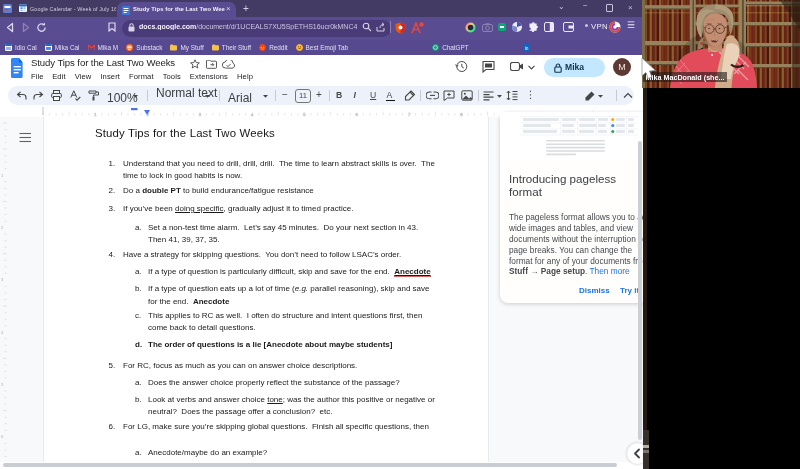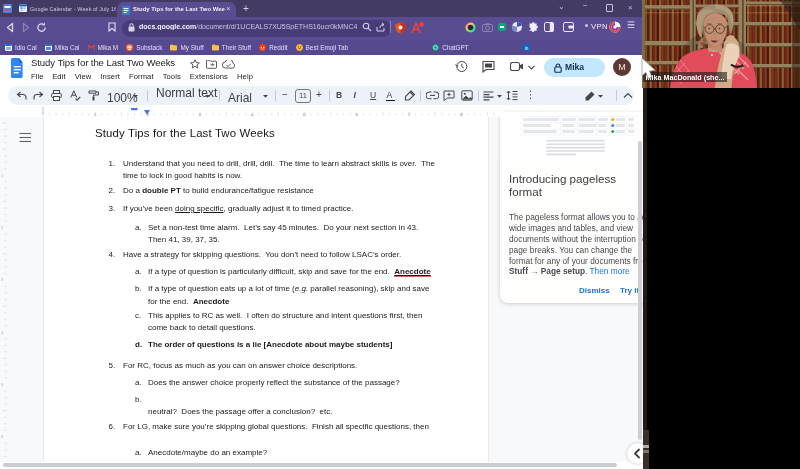--- a/index.html
+++ b/index.html
@@ -480,20 +480,21 @@
     <div class="num" style="left:135px;top:194.2px">c.</div>
     <div class="dl" style="left:148px;top:194.2px">This applies to RC as well.&nbsp; I often do structure and intent questions first, then</div>
     <div class="dl" style="left:148px;top:206.4px">come back to detail questions.</div>
     <div class="num" style="left:135px;top:223.4px"><b>d.</b></div>
     <div class="dl" style="left:148px;top:223.4px"><b>The order of questions is a lie [Anecdote about maybe students]</b></div>
     <div class="num" style="left:108.5px;top:243.6px">5.</div>
     <div class="dl" style="left:123px;top:243.6px">For RC, focus as much as you can on answer choice descriptions.</div>
     <div class="num" style="left:135px;top:260.7px">a.</div>
     <div class="dl" style="left:148px;top:260.7px">Does the answer choice properly reflect the substance of the passage?</div>
     <div class="num" style="left:135px;top:277.7px">b.</div>
+    <div class="dl" style="left:148px;top:277.7px">Look at verbs and answer choice <u>tone</u>; was the author this positive or negative or</div>
     <div class="dl" style="left:148px;top:289.9px">neutral?&nbsp; Does the passage offer a conclusion?&nbsp; etc.</div>
     <div class="num" style="left:108.5px;top:304.6px">6.</div>
     <div class="dl" style="left:123px;top:304.6px">For LG, make sure you’re skipping global questions.&nbsp; Finish all specific questions, then</div>
     <div class="num" style="left:135px;top:331.4px">a.</div>
     <div class="dl" style="left:148px;top:331.4px">Anecdote/maybe do an example?</div>
     <svg class="abs" style="left:0;top:0" width="10" height="352" viewBox="0 0 10 352">
           <line x1="3.0" y1="6.0" x2="6.5" y2="6.0" stroke="#c0c6cc" stroke-width="0.5"></line>
           <line x1="4.5" y1="12.5" x2="6.5" y2="12.5" stroke="#c0c6cc" stroke-width="0.5"></line>
           <line x1="4.5" y1="19.1" x2="6.5" y2="19.1" stroke="#c0c6cc" stroke-width="0.5"></line>
           <line x1="4.5" y1="25.6" x2="6.5" y2="25.6" stroke="#c0c6cc" stroke-width="0.5"></line>

